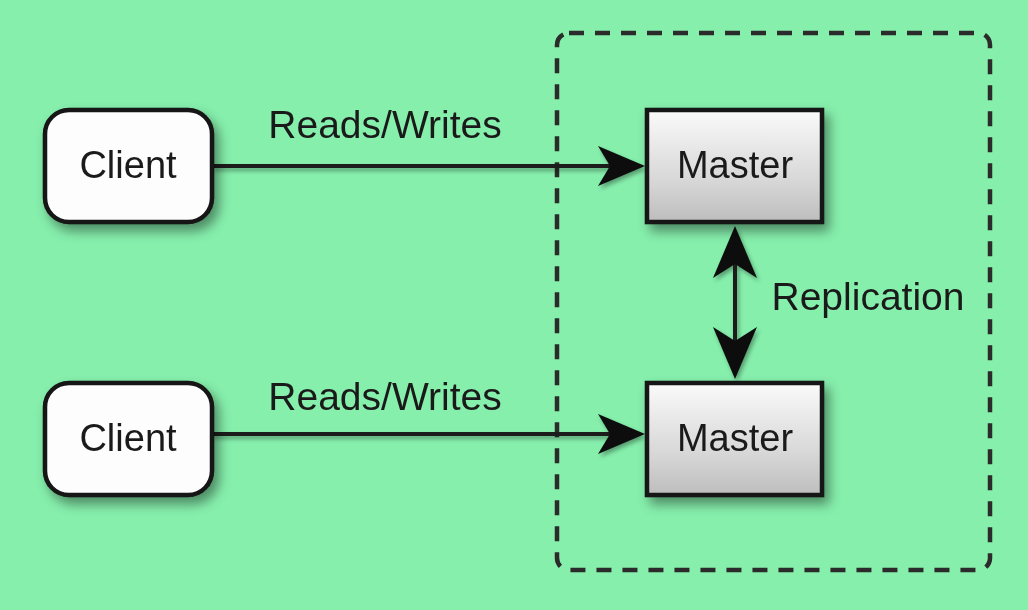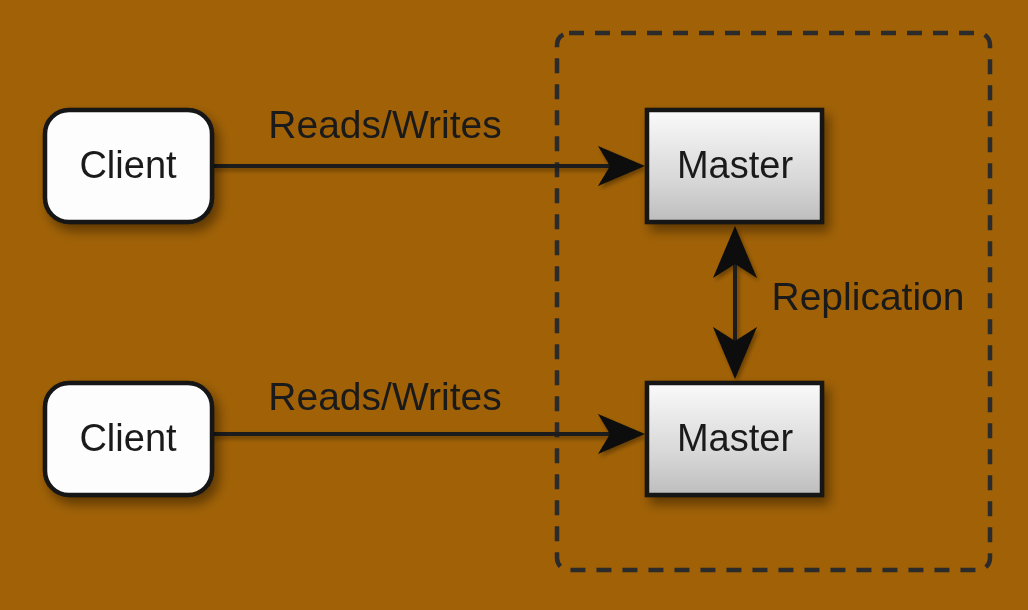--- a/index.html
+++ b/index.html
@@ -10,21 +10,21 @@
   body {
     width: 1028px;
     height: 610px;
     overflow: hidden;
     font-family: "Liberation Sans", sans-serif;
   }
   #canvas {
     position: relative;
     width: 1028px;
     height: 610px;
-    background: #a16207;
+    background: #86efac;
   }
   #diagram-svg {
     position: absolute;
     top: 0;
     left: 0;
     width: 1028px;
     height: 610px;
   }
   .node-label {
     font-family: "Liberation Sans", sans-serif;

